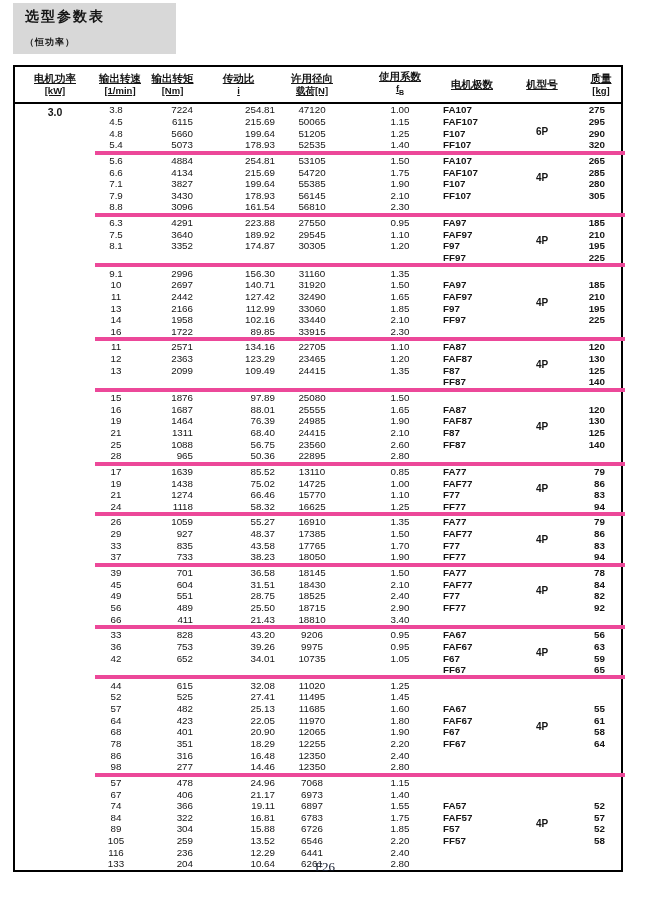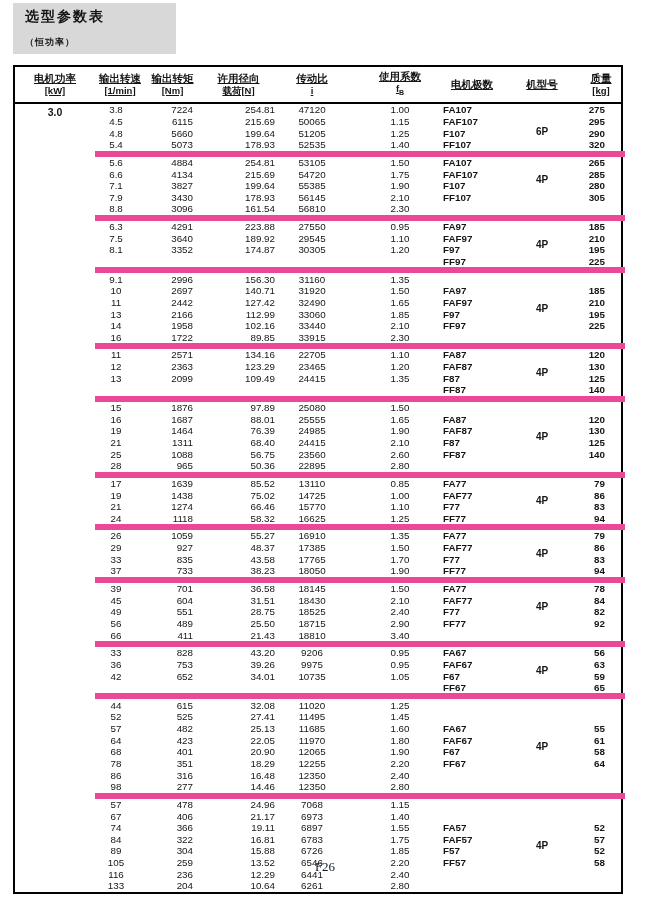--- a/index.html
+++ b/index.html
@@ -33,21 +33,21 @@
     font-weight:bold; font-size:10.5px; line-height:13px; text-align:center;
   }
   .th .u { font-size:9.5px; line-height:12px; }
   .th sub { font-size:7px; }
   .th-fb { padding-left:16px; }
 
   .tbody { display:flex; }
   .power-col { width:80px; flex:none; text-align:center; font-weight:bold; font-size:10.5px; padding-top:2px; }
   .groups { flex:1; }
   .group { position:relative; }
-  .group + .group { border-top:6px solid #ec4899; }
+  .group + .group { border-top:4px solid #ec4899; }
   .row {
     display:grid;
     grid-template-columns:50px 55px 77px 70px 90px 70px 70px 48px;
     height:11.65px; align-items:center; font-size:9.8px; line-height:11px;
   }
   .cell { white-space:nowrap; overflow:visible; }
   .c-speed  { text-align:center; padding-right:8px; }
   .c-torque { text-align:right;  padding-right:7px; }
   .c-ratio  { text-align:right;  padding-right:2px; }
   .c-load   { text-align:center; }
@@ -85,26 +85,26 @@
       </div>
       <div class="th">
         <span>输出转速</span>
         <span class="u">[1/min]</span>
       </div>
       <div class="th">
         <span>输出转矩</span>
         <span class="u">[Nm]</span>
       </div>
       <div class="th">
+        <span>传动比</span>
+        <span class="u">i</span>
+      </div>
+      <div class="th">
         <span>许用径向</span>
         <span class="u">载荷[N]</span>
-      </div>
-      <div class="th">
-        <span>传动比</span>
-        <span class="u">i</span>
       </div>
       <div class="th th-fb">
         <span>使用系数</span>
         <span class="u"><span>f</span><sub>B</sub></span>
       </div>
       <div class="th">
         <span>电机极数</span>
       </div>
       <div class="th">
         <span>机型号</span>

